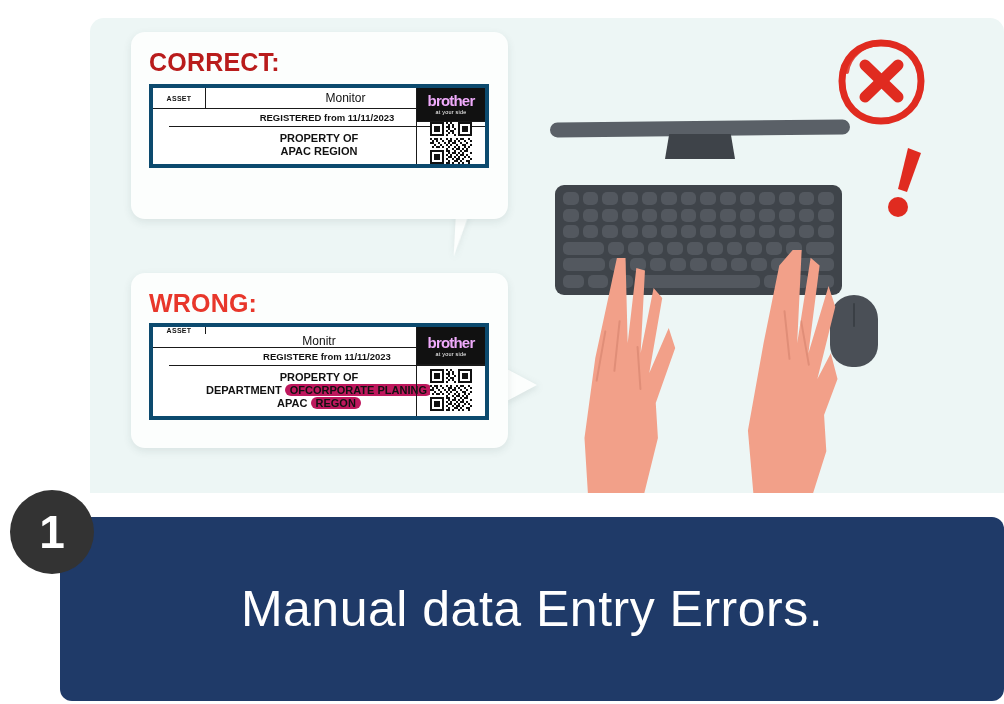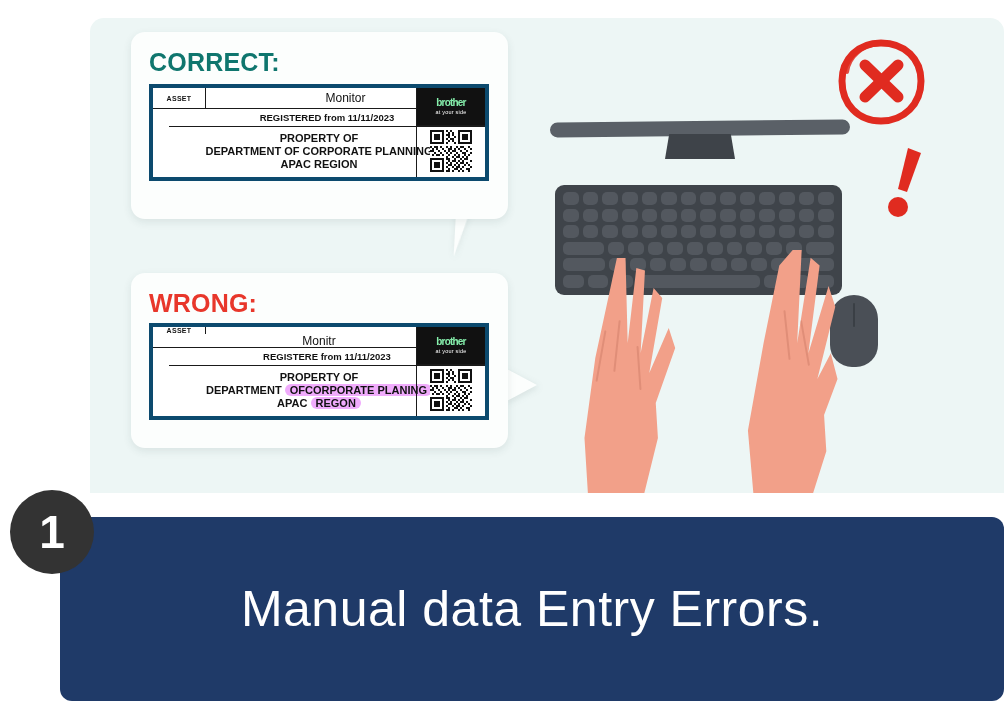--- a/index.html
+++ b/index.html
@@ -148,21 +148,21 @@
     border-left: 32px solid #FCFEFD;
     filter: drop-shadow(2px 2px 3px rgba(40,70,70,0.10));
   }
 
   .bubble-heading {
     font-size: 25px;
     font-weight: bold;
     letter-spacing: 0.2px;
     margin: 16px 0 0 18px;
   }
-  #heading-correct { color: #0f766e; }
+  #heading-correct { color: #b91c1c; }
   #heading-wrong   { color: #E8372B; }
 
   
   .label-card {
     position: absolute;
     left: 18px;
     width: 340px;
     border: 4px solid #0c4a6e;
     background: #ffffff;
     box-sizing: border-box;
@@ -203,39 +203,39 @@
   
   .brother-box {
     height: 37px;
     background: #111111;
     border-bottom: 1px solid #1a1a1a;
     display: flex; flex-direction: column;
     align-items: center; justify-content: center;
     overflow: hidden;
   }
   .brother-word {
-    color: #86efac;
-    font-size: 10px;
+    color: #f0abfc;
+    font-size: 15px;
     font-weight: bold;
     letter-spacing: -0.8px;
     line-height: 1;
   }
   .brother-tag {
     color: #ffffff;
     font-size: 5.5px;
     letter-spacing: 0.2px;
     margin-top: 1px;
   }
   .qr-box {
     flex: 1 1 auto;
     display: flex; align-items: center; justify-content: center;
   }
 
   .hl {
-    background: #f0abfc;
+    background: #be185d;
     border-radius: 9px;
     padding: 0 5px;
     box-decoration-break: clone;
     -webkit-box-decoration-break: clone;
   }
 
   
   #caption-bar {
     position: absolute;
     left: 60px; top: 517px;
@@ -401,21 +401,20 @@
           </div>
         </div>
       </div>
 
       <div class="row-reg">
         <span class="reg-word">REGISTERED</span>&nbsp;<span class="reg-from">from 11/11/2023</span>
       </div>
 
       <div class="row-prop">
         <div>PROPERTY OF</div>
-        <div>DEPARTMENT OF CORPORATE PLANNING</div>
         <div>APAC REGION</div>
       </div>
 
       <div style="position:absolute;right:0;top:0;width:68px;height:100%;border-left:1px solid #1a1a1a;display:flex;flex-direction:column;">
         <div class="brother-box">
           <span class="brother-word">brother</span>
           <span class="brother-tag">at your side</span>
         </div>
         <div class="qr-box">
           <svg width="42" height="42" viewBox="0 0 21 21" shape-rendering="crispEdges">

